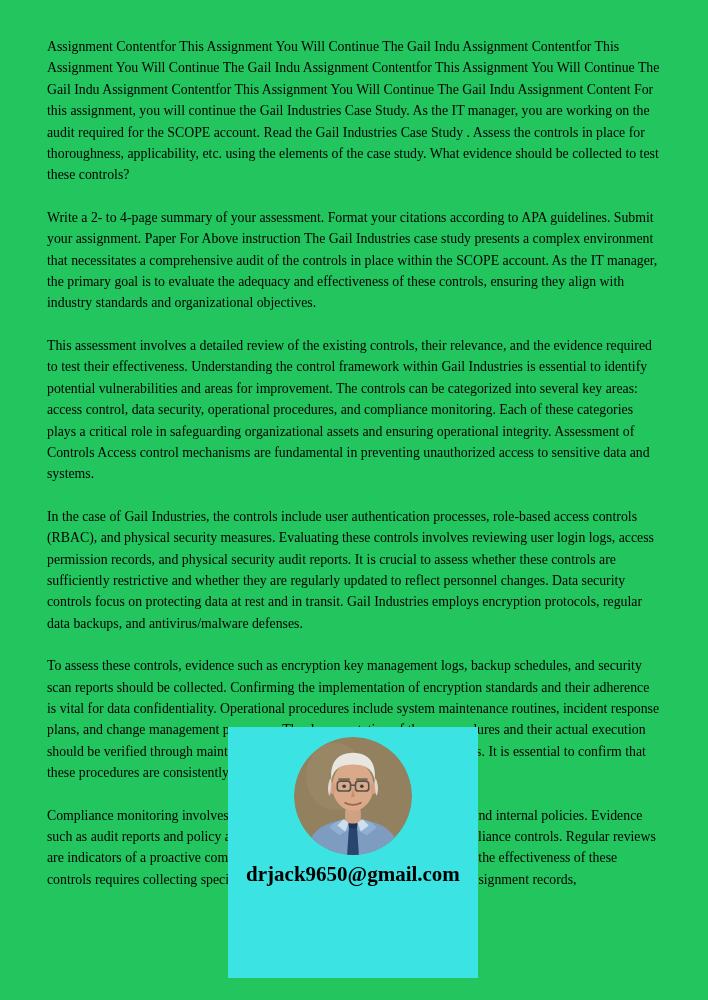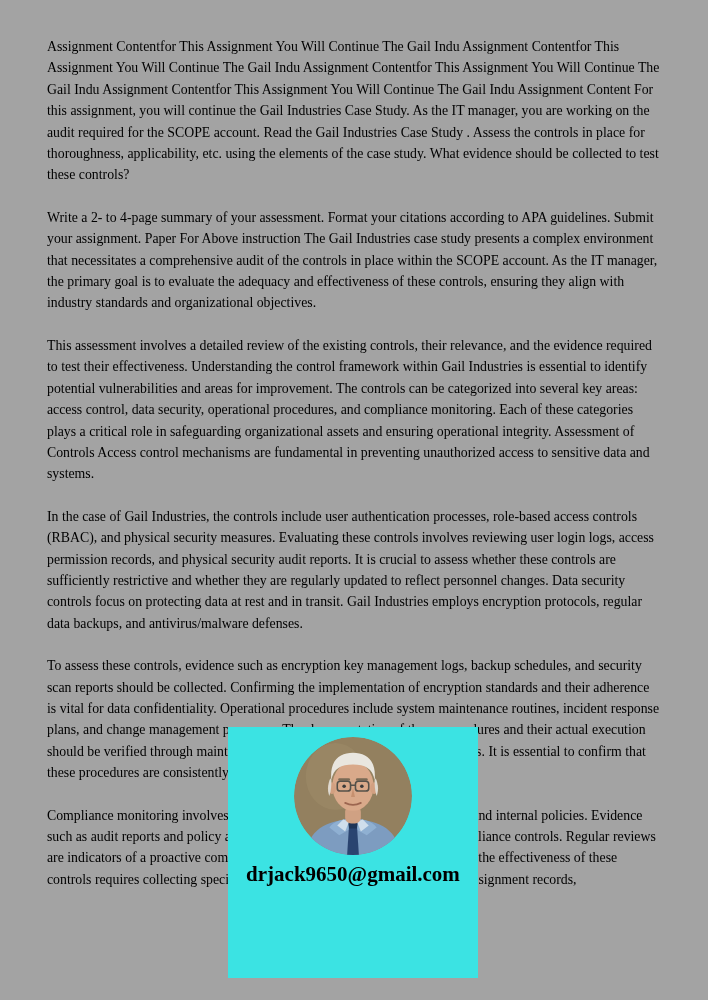--- a/index.html
+++ b/index.html
@@ -1,20 +1,20 @@
 <!DOCTYPE html>
 <html><head>
 <meta charset="utf-8">
 <style>
   html, body { margin: 0; padding: 0; background: #ffffff; }
   .page {
     position: relative;
     width: 708px;
     height: 1000px;
-    background: #a3a3a3;
+    background: #22c55e;
     overflow: hidden;
     font-family: "Liberation Serif", "DejaVu Serif", serif;
     color: #000000;
   }
   .content {
     position: absolute;
     left: 47px;
     top: 36px;
     width: 614px;
     font-size: 13.8px;

